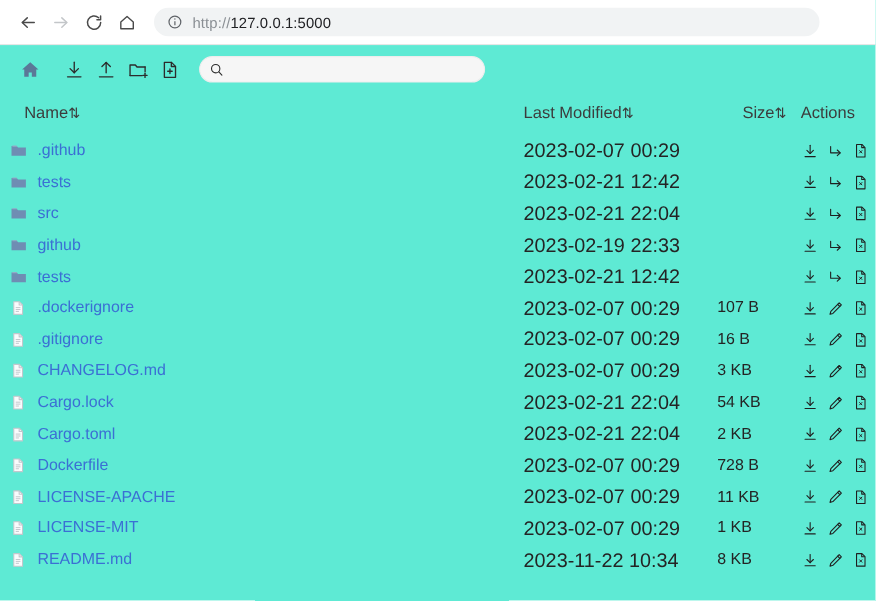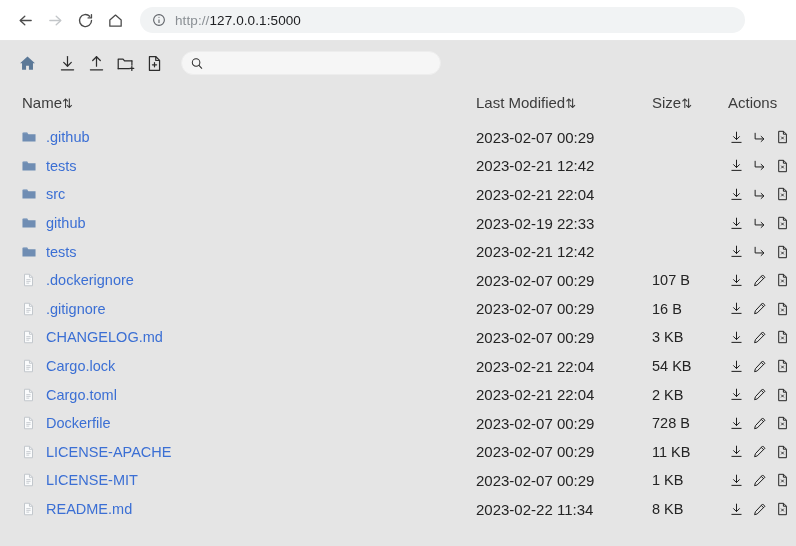--- a/index.html
+++ b/index.html
@@ -3,21 +3,21 @@
 <meta charset="utf-8">
 <style>
   * { box-sizing: border-box; }
   html, body {
     margin: 0; padding: 0;
     width: 796px; height: 546px;
     background: #ffffff;
     font-family: "Liberation Sans", sans-serif;
     overflow: hidden;
   }
-  #root { position: relative; width: 796px; height: 546px; background:#e5e5e5; }
+  #root { position: relative; width: 796px; height: 546px; background:#5eead4; }
 
   
   .browser-bar {
     position: absolute; left:0; top:0; width:796px; height:40px;
     display:flex; align-items:center; padding:0 10px;
     background:#ffffff;
   }
   .nav-btn {
     width:30px; height:30px; display:flex; align-items:center; justify-content:center;
     flex:0 0 auto; cursor:default;
@@ -68,32 +68,32 @@
   table.files col.c-mod  { width:176px; }
   table.files col.c-size { width:66px; }
   table.files col.c-act  { width:78px; }
 
   thead th {
     font-weight:400; font-size:15px; color:#3c3c3c;
     padding:2px 0 12px 0; text-align:left; vertical-align:bottom;
     white-space:nowrap;
   }
   thead th.name-h { padding-left:22px; }
-  thead th.size-h { text-align:left; padding-right:4px; }
+  thead th.size-h { text-align:right; padding-right:4px; }
   thead th.act-h  { text-align:left; padding-left:10px; }
   .sort-glyph { font-size:13px; color:#3c3c3c; letter-spacing:-1px; }
 
   tbody td { padding:0; height:28.6px; vertical-align:middle; }
-  td.name-c { padding-left:20px; }
+  td.name-c { padding-left:8px; }
   .name-cell { display:flex; align-items:center; gap:9px; }
   .fname {
     color:#3b6fd4; font-size:14.5px; text-decoration:none;
     white-space:nowrap; cursor:pointer;
   }
-  td.mod-c  { font-size:15px; color:#242424; white-space:nowrap; }
+  td.mod-c  { font-size:18px; color:#242424; white-space:nowrap; }
   td.size-c { font-size:14.5px; color:#242424; text-align:left; padding-right:4px; white-space:nowrap; }
   td.act-c  { padding-left:10px; }
   .actions { display:flex; align-items:center; gap:6px; }
   .act-icon { width:17px; height:20px; display:flex; align-items:center; justify-content:center; cursor:pointer; }
   .ico-wrap { width:17px; height:18px; display:flex; align-items:center; justify-content:center; flex:0 0 auto; }
 </style>
 </head>
 <body>
 
 <div id="root">
@@ -754,21 +754,21 @@
       <path d="M5.6 2.8h8.1l4.7 4.7v13.7H5.6z" fill="#fafbfc"></path>
       <polyline points="13.5,3.0 13.5,7.6 18.1,7.6"></polyline>
       <line x1="8.5" y1="11.4" x2="15.3" y2="11.4" stroke-width="1.4"></line>
       <line x1="8.5" y1="14.2" x2="15.3" y2="14.2" stroke-width="1.4"></line>
       <line x1="8.5" y1="17.0" x2="13.1" y2="17.0" stroke-width="1.4"></line>
                   </svg>
                 </span>
                 <span class="fname">README.md</span>
               </span>
             </td>
-            <td class="mod-c">2023-02-22 11:34</td>
+            <td class="mod-c">2023-11-22 10:34</td>
             <td class="size-c">8 KB</td>
             <td class="act-c">
               <span class="actions">
                 <span class="act-icon">
                   <svg width="15" height="15" viewBox="0 0 24 24" fill="none" stroke="#1f1f1f" stroke-width="1.6" stroke-linecap="round" stroke-linejoin="round">
       <line x1="12" y1="3.4" x2="12" y2="15.2"></line>
                     <polyline points="7.3,10.6 12,15.3 16.7,10.6"></polyline>
                     <line x1="4.6" y1="19.8" x2="19.4" y2="19.8"></line>
                   </svg>
                 </span>

